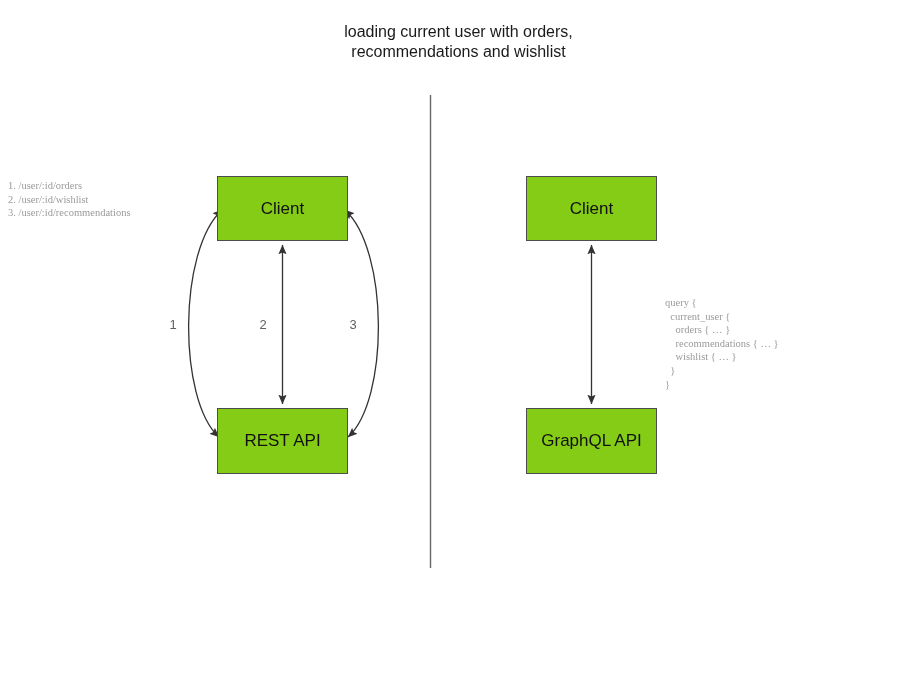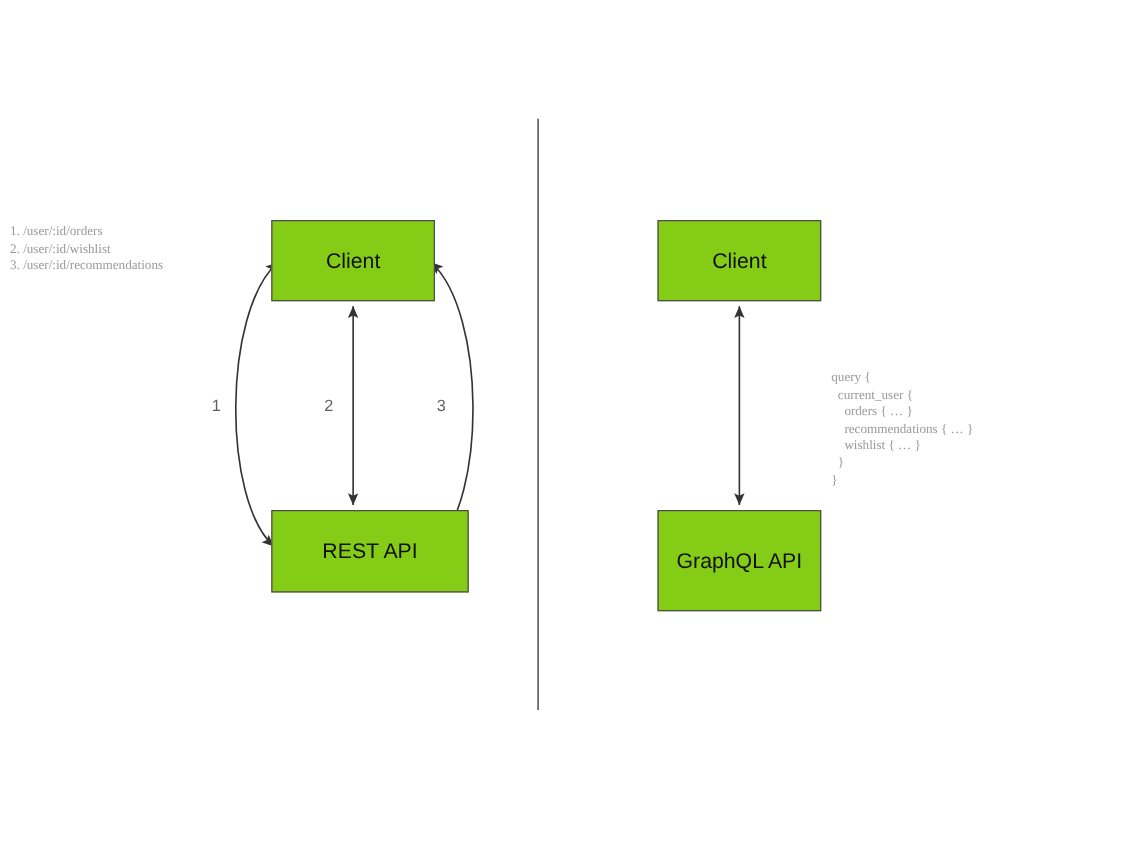--- a/index.html
+++ b/index.html
@@ -43,23 +43,23 @@
     box-sizing: border-box;
     background: #84cc16;
     border: 1.3px solid #4d4d4d;
     display: flex;
     align-items: center;
     justify-content: center;
     font-size: 17px;
     color: #111111;
   }
   #client-rest-box  { left: 217px; top: 176px; width: 131px; height: 65px; }
-  #rest-api-box     { left: 217px; top: 408px; width: 158px; height: 66px; }
+  #rest-api-box     { left: 217px; top: 408px; width: 131px; height: 66px; }
   #client-gql-box   { left: 526px; top: 176px; width: 131px; height: 65px; }
-  #graphql-api-box  { left: 526px; top: 408px; width: 131px; height: 81px; }
+  #graphql-api-box  { left: 526px; top: 408px; width: 131px; height: 66px; }
 
   .code-block {
     position: absolute;
     font-family: Liberation Serif, serif;
     font-size: 10.5px;
     line-height: 13.6px;
     color: #9a9a9a;
     white-space: pre;
   }
   #rest-endpoints-list { left: 8px;   top: 179px; }
@@ -74,20 +74,22 @@
   }
   #edge-label-1 { left: 163px; top: 317px; }
   #edge-label-2 { left: 253px; top: 317px; }
   #edge-label-3 { left: 343px; top: 317px; }
 </style>
 </head>
 <body>
 
 <div class="canvas">
 
+  <div class="title">loading current user with orders,
+recommendations and wishlist</div>
 
   <svg class="diagram-layer" viewBox="0 0 917 689" xmlns="http://www.w3.org/2000/svg">
     <defs>
       <marker id="arrowEnd" markerWidth="9" markerHeight="9" refX="7.2" refY="3.2" orient="auto" markerUnits="strokeWidth">
         <path d="M0,0 L7.4,3.2 L0,6.4 L1.5,3.2 Z" fill="#333333"></path>
       </marker>
       <marker id="arrowStart" markerWidth="9" markerHeight="9" refX="7.2" refY="3.2" orient="auto-start-reverse" markerUnits="strokeWidth">
         <path d="M0,0 L7.4,3.2 L0,6.4 L1.5,3.2 Z" fill="#333333"></path>
       </marker>
     </defs>

